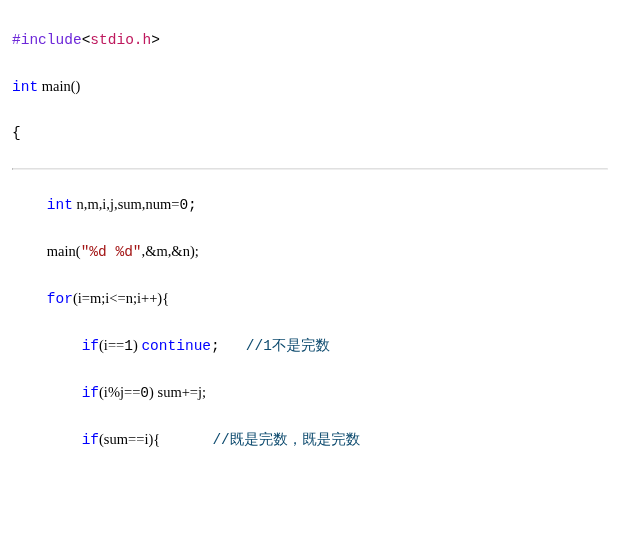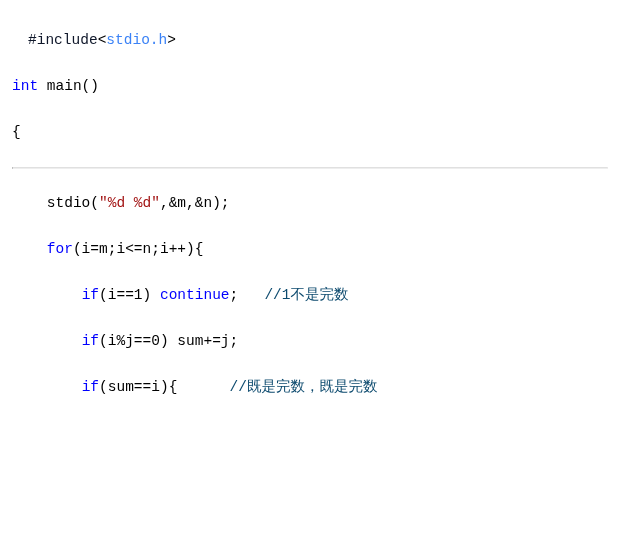--- a/index.html
+++ b/index.html
@@ -10,43 +10,44 @@
   }
   .code-container {
     font-family: Consolas, Monaco, "Courier New", monospace;
     font-size: 14.5px;
     line-height: 23px;
     white-space: pre;
     padding: 6px 12px 6px 12px;
     color: #000000;
   }
   .ln { display: block; }
-  .preproc { color: #0f172a; margin-left: 16px; }
-  .include-name { color: #3b82f6; }
+  .preproc { color: #6d28d9; }
+  .include-name { color: #be185d; }
   .keyword { color: #0000ff; }
   .string { color: #a31515; }
   .comment { color: #0c4a6e; }
   .number { color: #000000; }
-  .ident { color: #000000; }
+  .ident { color: #000000; font-family: Liberation Serif, serif; }
   .punct { color: #000000; }
   .sep {
     border-top: 1px solid #e0e0e0;
     margin: 0;
     height: 0;
   }
 </style>
 </head>
 <body>
 
 <div class="code-container">
 <span class="ln"><span class="preproc">#include</span><span class="punct">&lt;</span><span class="include-name">stdio.h</span><span class="punct">&gt;</span></span>
 <span class="ln"><span class="keyword">int</span><span class="ident"> main()</span></span>
 <span class="ln"><span class="punct">{</span></span>
 <hr class="sep">
-<span class="ln"><span>    </span><span class="ident">stdio(</span><span class="string">"%d %d"</span><span class="ident">,&amp;m,&amp;n);</span></span>
+<span class="ln"><span>    </span><span class="keyword">int</span><span class="ident"> n,m,i,j,sum,num=</span><span class="number">0</span><span class="punct">;</span></span>
+<span class="ln"><span>    </span><span class="ident">main(</span><span class="string">"%d %d"</span><span class="ident">,&amp;m,&amp;n);</span></span>
 <span class="ln"><span>    </span><span class="keyword">for</span><span class="ident">(i=m;i&lt;=n;i++){</span></span>
 <span class="ln"><span>        </span><span class="keyword">if</span><span class="ident">(i==</span><span class="number">1</span><span class="ident">) </span><span class="keyword">continue</span><span class="punct">;</span><span>   </span><span class="comment">//1不是完数</span></span>
 <span class="ln"><span>        </span><span class="keyword">if</span><span class="ident">(i%j==</span><span class="number">0</span><span class="ident">) sum+=j;</span></span>
 <span class="ln"><span>        </span><span class="keyword">if</span><span class="ident">(sum==i){</span><span>      </span><span class="comment">//既是完数，既是完数</span></span>
 
 
 
 
 
 

